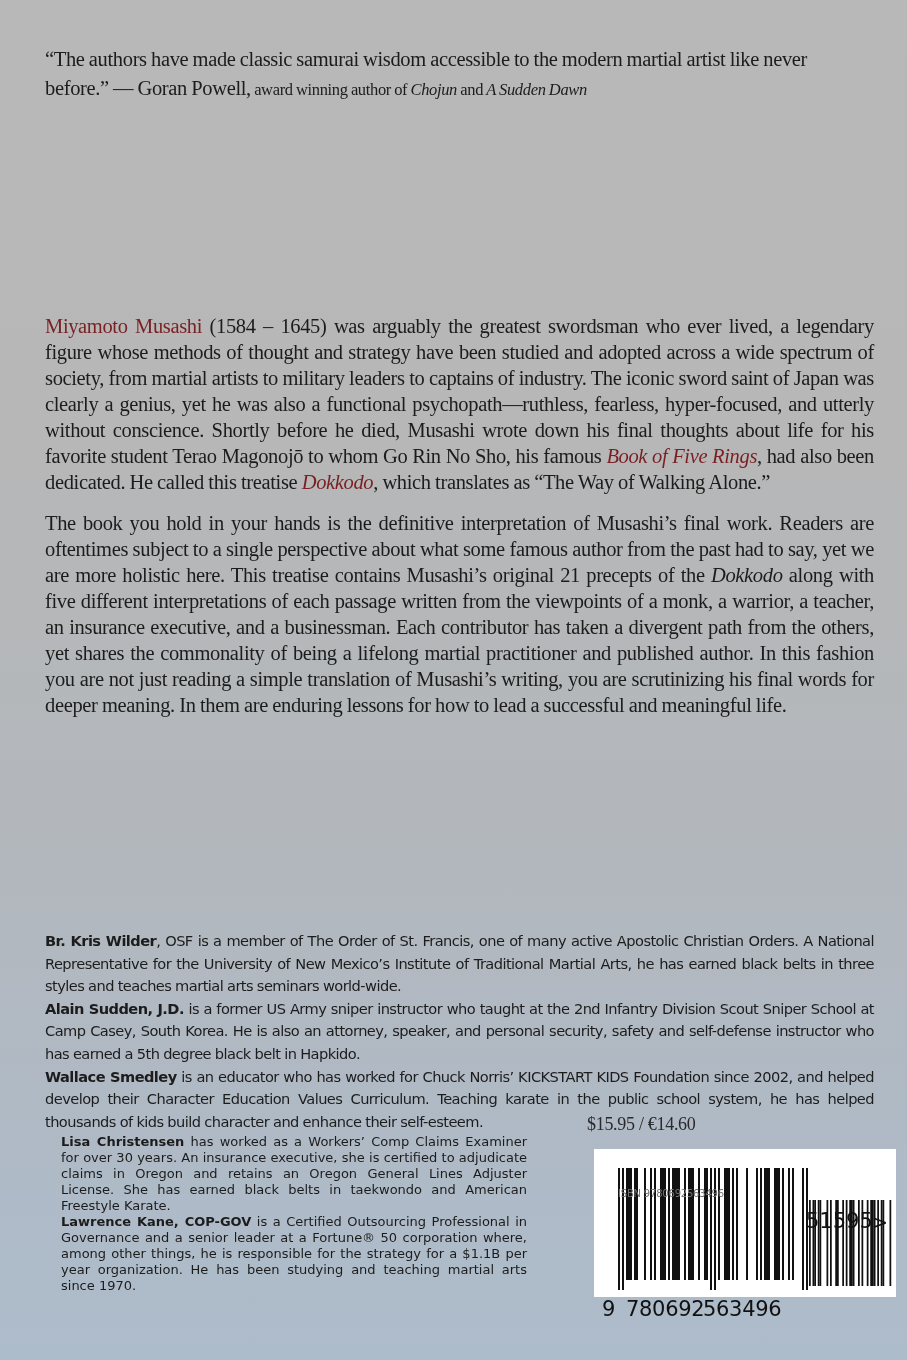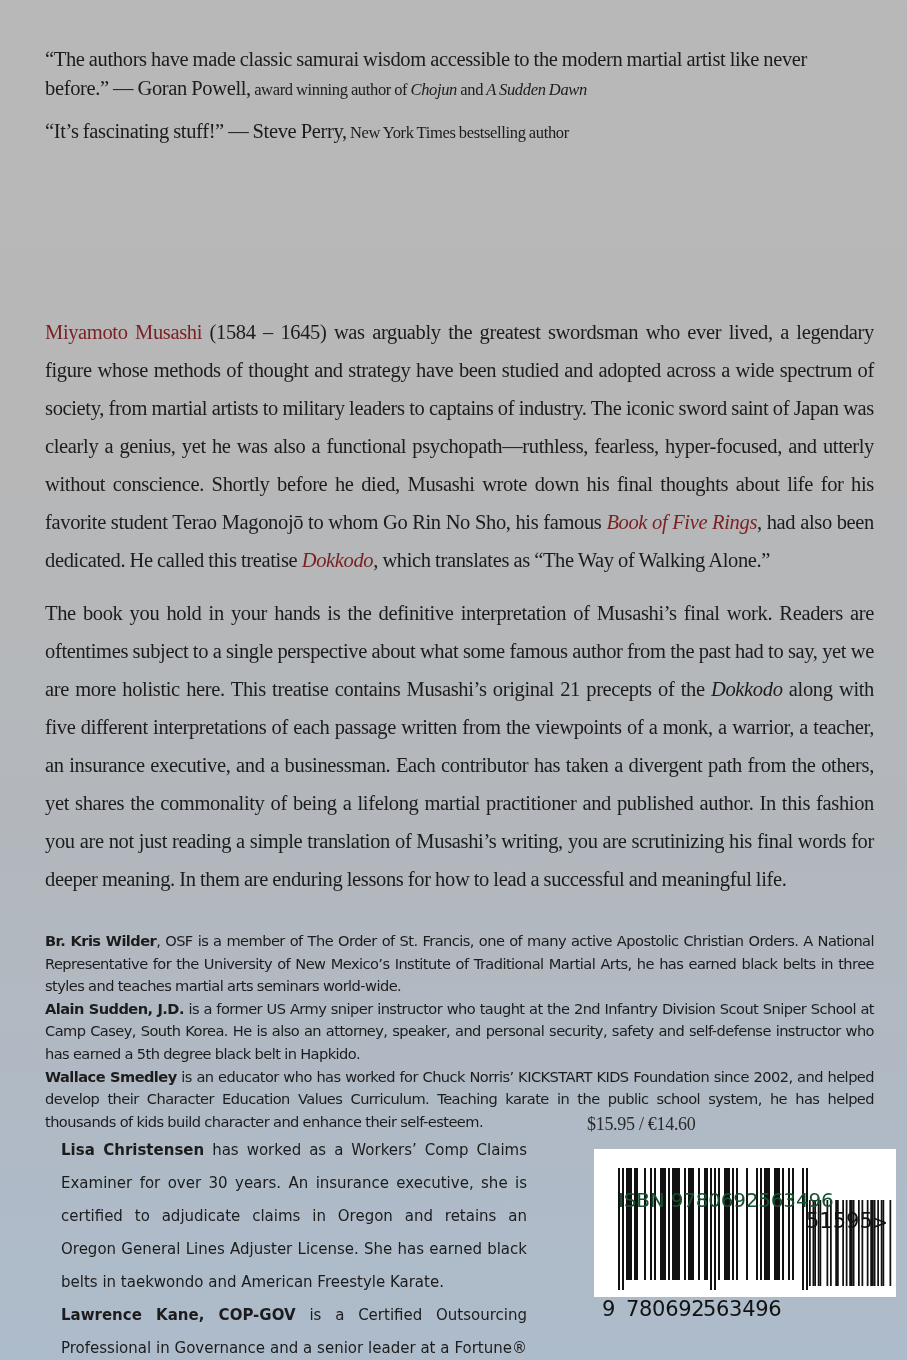--- a/index.html
+++ b/index.html
@@ -13,56 +13,53 @@
     .serif { font-family: "Liberation Serif", "DejaVu Serif", serif; }
     .sans { font-family: "DejaVu Sans", "Liberation Sans", sans-serif; margin-top: 36px; }
 
     .blurbs { position: absolute; left: 29px; top: 45px; width: 830px; }
     .blurb { font-size: 20.5px; line-height: 28.5px; margin: 0 0 13px 0; letter-spacing: -0.35px; word-spacing: -0.5px; }
     .blurb .attrib-small { font-size: 16.5px; }
     .blurb .attrib-small i { font-style: italic; }
     .blurb.last .line-right { display: block; text-align: right; padding-right: 2px; }
 
     .body-text { position: absolute; left: 29px; top: 313px; width: 829px; }
-    .para { font-size: 20.5px; line-height: 38px; text-align: justify; margin: 0 0 15px 0; letter-spacing: -0.35px; word-spacing: -0.4px; }
+    .para { font-size: 20.5px; line-height: 26px; text-align: justify; margin: 0 0 15px 0; letter-spacing: -0.35px; word-spacing: -0.4px; }
     .accent { color: #7a1f22; }
     .para i { font-style: italic; }
 
     .bios { position: absolute; left: 29px; top: 894px; width: 829px; }
     .bio { font-size: 14.6px; line-height: 22.6px; text-align: justify; margin: 0; letter-spacing: -0.55px; word-spacing: -0.3px; }
     .bio b { font-weight: bold; }
     .bios-narrow { position: absolute; left: 45px; top: 1098px; width: 466px; }
-    .bios-narrow .bio { letter-spacing: 0; word-spacing: 0; font-size: 15px; line-height: 33px; }
+    .bios-narrow .bio { letter-spacing: 0; word-spacing: 0; font-size: 13px; line-height: 16px; }
 
     .price { position: absolute; left: 571px; top: 1114px; font-size: 18px; color: #2a2a2a; letter-spacing: -0.3px; }
 
     .barcode-box {
       position: absolute; left: 578px; top: 1149px; width: 302px; height: 148px;
       background: #ffffff;
     }
-    .isbn-label { position: absolute; left: 24px; top: 3px; font-size: 20px; color: #14532d; letter-spacing: -0.2px; }
+    .isbn-label { position: absolute; left: 24px; top: 3px; font-size: 10px; color: #737373; letter-spacing: -0.2px; }
     .addon-label { position: absolute; left: 212px; top: 24px; font-size: 21px; color: #111; }
     .addon-arrow { position: absolute; left: 278px; top: 26px; font-size: 19px; color: #111; }
     .human-digits { position: absolute; top: 112px; font-size: 21px; color: #111; letter-spacing: -0.3px; }
     .hd-first { left: 8px; }
     .hd-left { left: 32px; }
     .hd-right { left: 109px; }
     svg.bars { position: absolute; left: 0; top: 0; }
   </style>
 </head>
 <body>
 
 <div class="page">
 
   <section class="blurbs serif">
     <p class="blurb">
       <span>“The authors have made classic samurai wisdom accessible to the modern martial artist like never before.” — Goran Powell,</span><span class="attrib-small"><span> award winning author of </span><i>Chojun</i><span> and </span><i>A Sudden Dawn</i></span>
-    </p>
-    <p class="blurb">
-      <span>“It’s fascinating stuff!” — Steve Perry,</span><span class="attrib-small"> New York Times bestselling author</span>
     </p>
     <p class="blurb last">
     </p>
   </section>
 
   <section class="body-text serif">
     <p class="para"><span class="accent">Miyamoto Musashi</span><span> (1584 – 1645) was arguably the greatest swordsman who ever lived, a legendary figure whose methods of thought and strategy have been studied and adopted across a wide spectrum of society, from martial artists to military leaders to captains of industry. The iconic sword saint of Japan was clearly a genius, yet he was also a functional psychopath—ruthless, fearless, hyper-focused, and utterly without conscience. Shortly before he died, Musashi wrote down his final thoughts about life for his favorite student Terao Magonojō to whom Go Rin No Sho, his famous </span><i class="accent">Book of Five Rings</i><span>, had also been dedicated. He called this treatise </span><i class="accent">Dokkodo</i><span>, which translates as “The Way of Walking Alone.”</span></p>
     <p class="para"><span>The book you hold in your hands is the definitive interpretation of Musashi’s final work. Readers are oftentimes subject to a single perspective about what some famous author from the past had to say, yet we are more holistic here. This treatise contains Musashi’s original 21 precepts of the </span><i>Dokkodo</i><span> along with five different interpretations of each passage written from the viewpoints of a monk, a warrior, a teacher, an insurance executive, and a businessman. Each contributor has taken a divergent path from the others, yet shares the commonality of being a lifelong martial practitioner and published author. In this fashion you are not just reading a simple translation of Musashi’s writing, you are scrutinizing his final words for deeper meaning. In them are enduring lessons for how to lead a successful and meaningful life.</span></p>
   </section>
 

